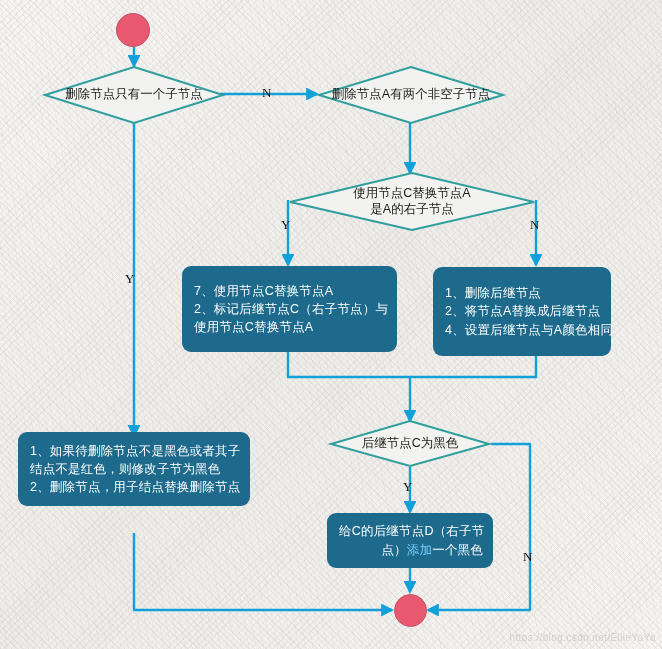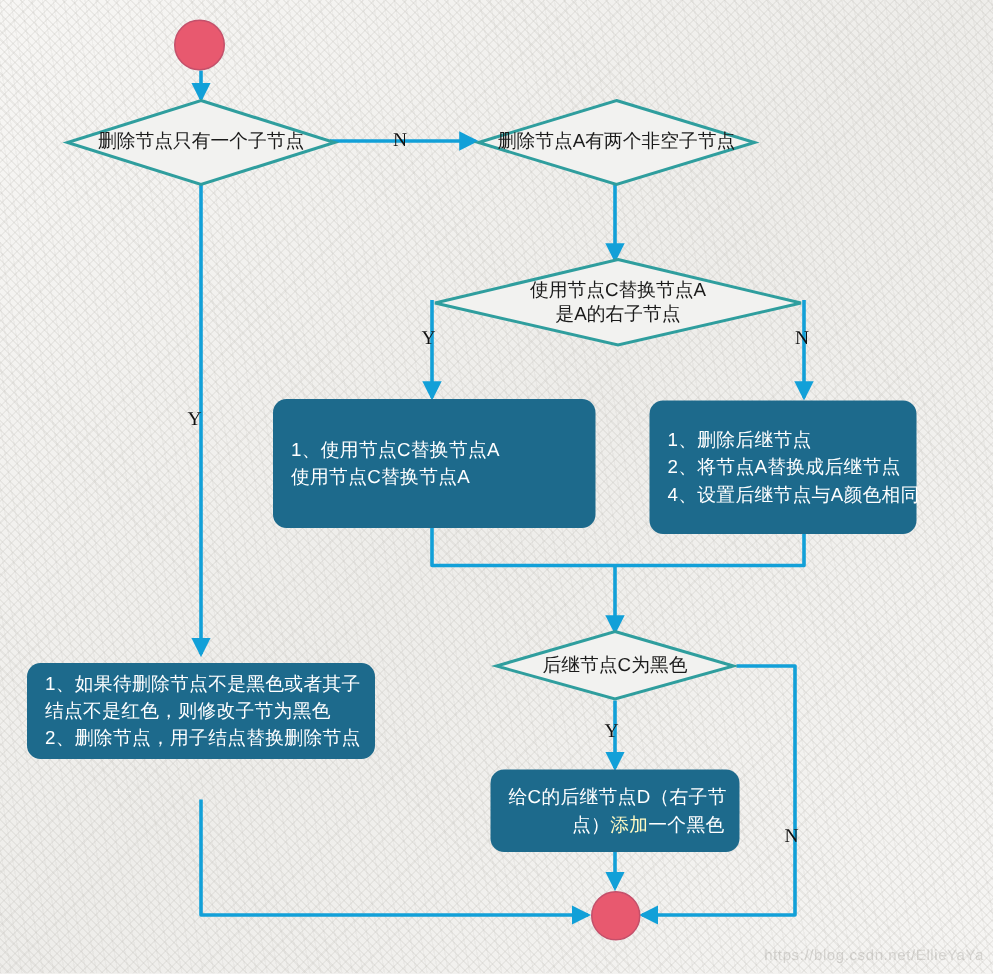--- a/index.html
+++ b/index.html
@@ -86,21 +86,21 @@
   }
 
   .branch-label {
     position: absolute;
     font-size: 13px;
     color: #111111;
     font-family: "Liberation Serif", "DejaVu Serif", serif;
     letter-spacing: 0.5px;
   }
 
-  .accent-red { color: #fef9c3; }
+  .accent-red { color: #7dd3fc; }
 
   .watermark {
     position: absolute;
     right: 6px;
     bottom: 6px;
     font-size: 10px;
     color: rgba(160,158,152,0.38);
     letter-spacing: 0.4px;
     user-select: none;
   }
@@ -179,31 +179,32 @@
   <div class="decision-wrap" style="left:329px; top:420px; width:162px; height:48px;">
     <svg width="162" height="48">
       <polygon points="81,1 160,24 81,46 2,24" fill="#f2f2f0" stroke="#2f9e9e" stroke-width="2"></polygon>
     </svg>
     <div class="decision-label">
       <span>后继节点C为黑色</span>
     </div>
   </div>
 
   <div class="node process" style="left:182px; top:266px; width:215px; height:86px;">
-    <span class="line">1、使用节点C替换节点A</span>
+    <span class="line">7、使用节点C替换节点A</span>
+    <span class="line">2、标记后继节点C（右子节点）与</span>
     <span class="line">使用节点C替换节点A</span>
   </div>
 
   <div class="node process" style="left:433px; top:267px; width:178px; height:89px;">
     <span class="line">1、删除后继节点</span>
     <span class="line">2、将节点A替换成后继节点</span>
     <span class="line">4、设置后继节点与A颜色相同</span>
   </div>
 
-  <div class="node process" style="left:18px; top:442px; width:232px; height:64px;">
+  <div class="node process" style="left:18px; top:432px; width:232px; height:74px;">
     <span class="line">1、如果待删除节点不是黑色或者其子</span>
     <span class="line">结点不是红色，则修改子节为黑色</span>
     <span class="line">2、删除节点，用子结点替换删除节点</span>
   </div>
 
   <div class="node process" style="left:327px; top:513px; width:166px; height:55px;text-align:right;">
     <span class="line">给C的后继节点D（右子节</span>
     <span class="line"><span>点）</span><span class="accent-red">添加</span><span>一个黑色</span></span>
   </div>
 

